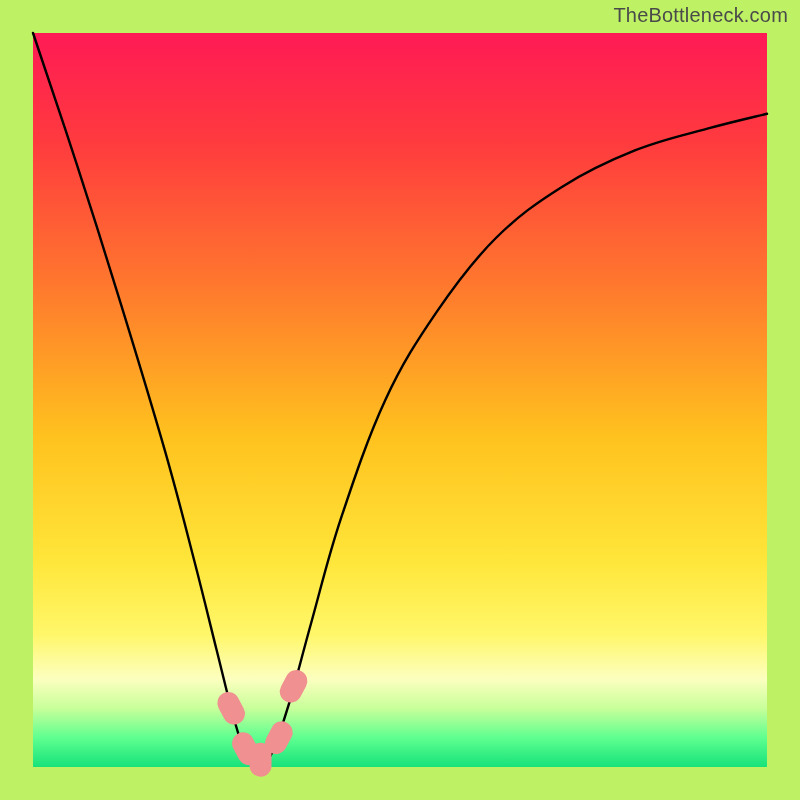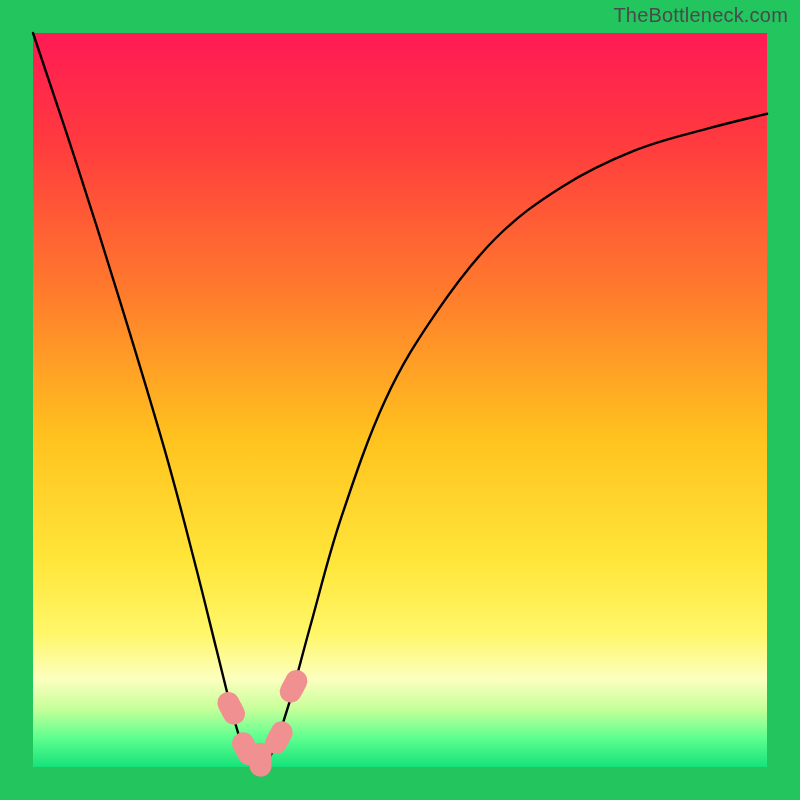--- a/index.html
+++ b/index.html
@@ -7,21 +7,21 @@
     padding: 0;
     width: 800px;
     height: 800px;
     overflow: hidden;
     font-family: Arial, Helvetica, sans-serif;
   }
   .stage {
     position: relative;
     width: 800px;
     height: 800px;
-    background: #22c55e;
+    background: #bef264;
   }
   .watermark {
     position: absolute;
     top: 4px;
     right: 12px;
     color: #4a4a4a;
     font-size: 20px;
     font-weight: 500;
     letter-spacing: 0.2px;
     z-index: 5;

